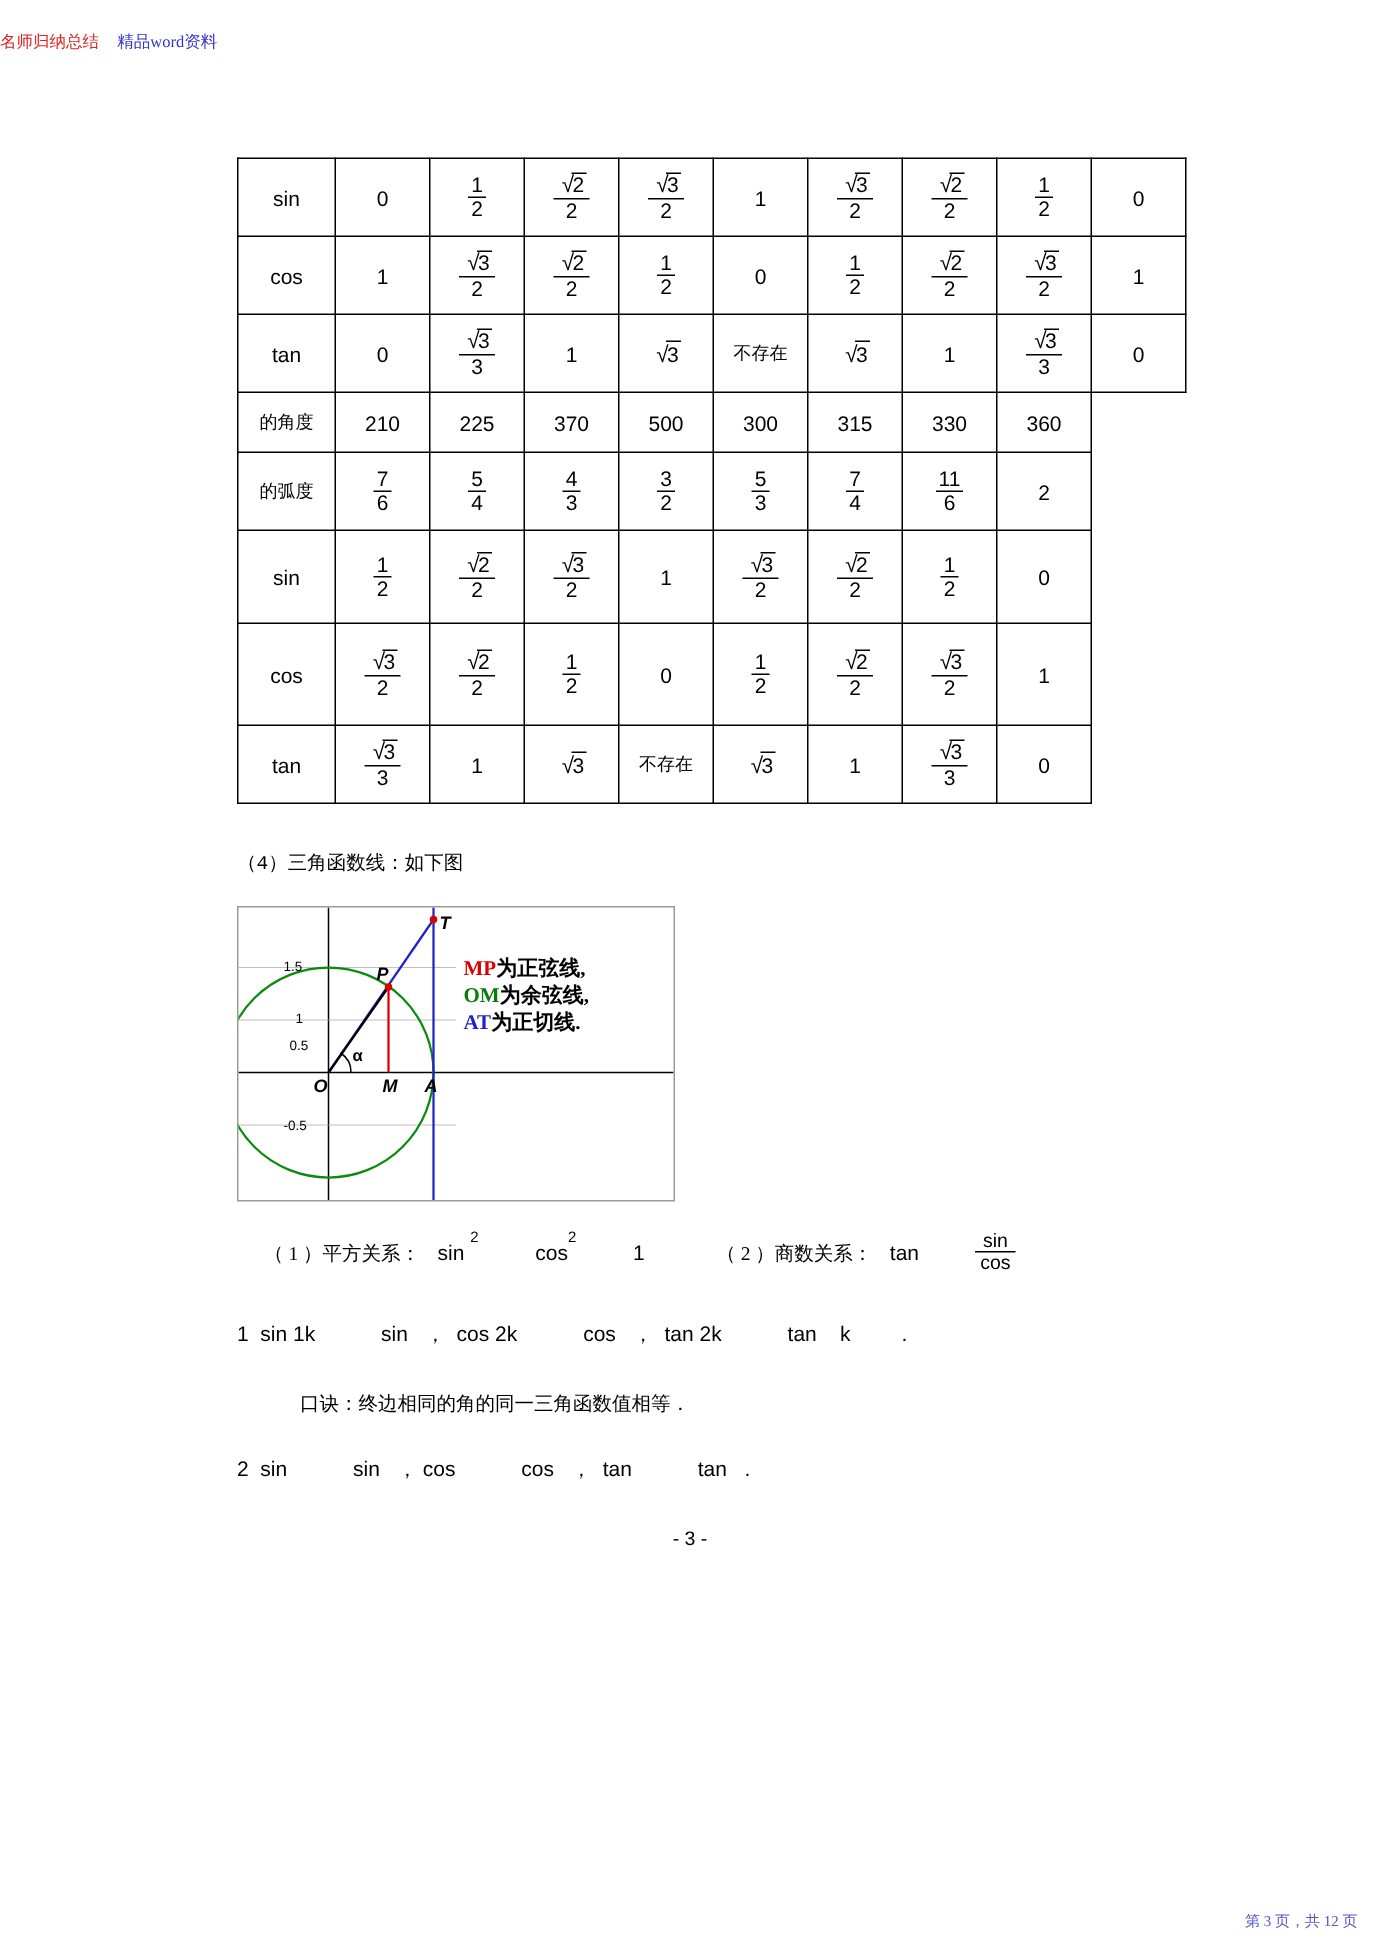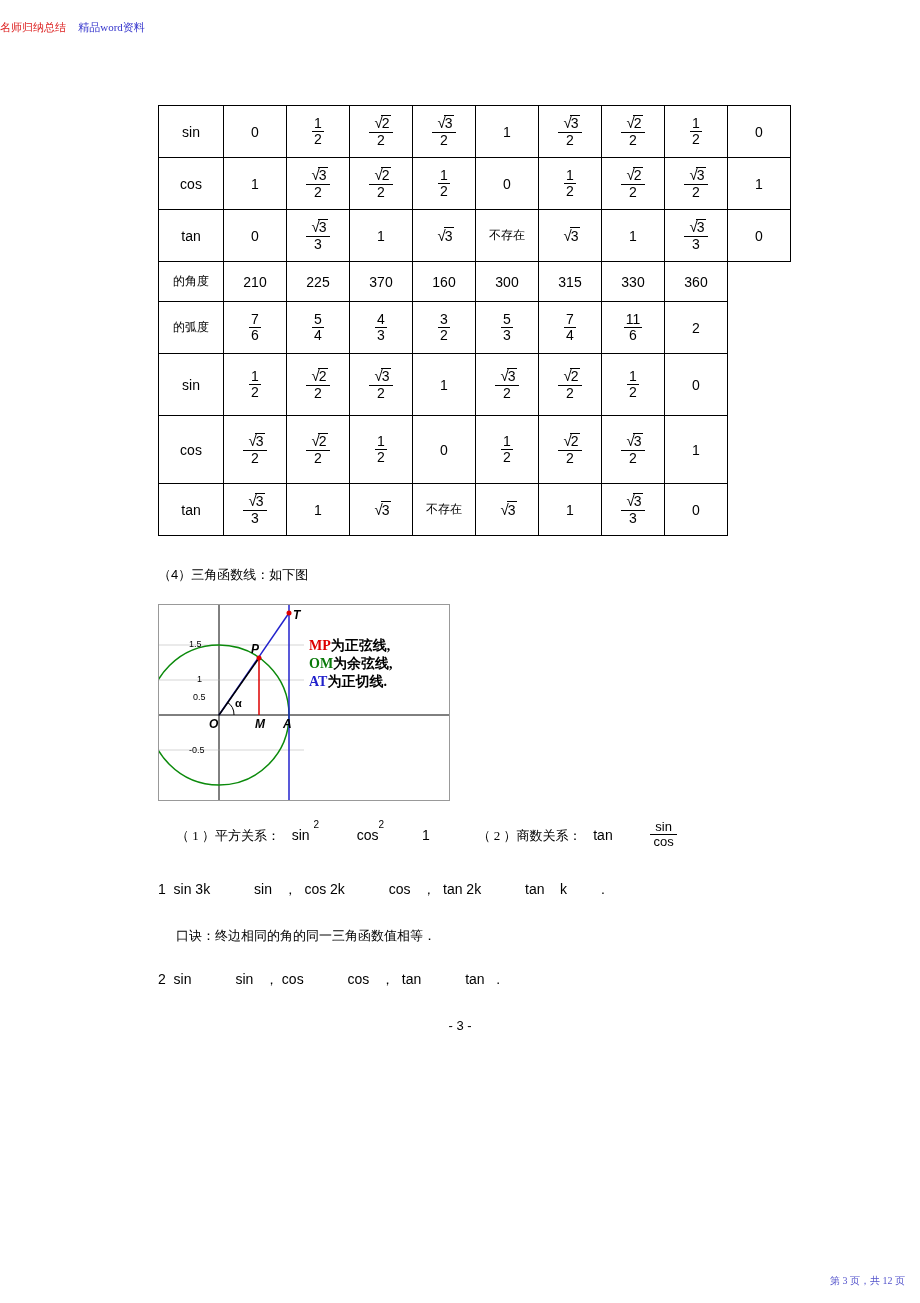--- a/index.html
+++ b/index.html
@@ -20,21 +20,21 @@
 .rc td{height:62px}
 .rd td{height:68px}
 .re td{height:52px}
 .frac{display:inline-block;vertical-align:middle;text-align:center;line-height:1.1}
 .frac .n{display:block;border-bottom:1px solid #000;padding:0 2px}
 .frac .d{display:block;padding:0 2px}
 .sqrt{position:relative;display:inline-block;padding-left:2px}
 .sqrt::before{content:"\221A";font-size:15px;position:relative;left:1px;top:0}
 .sqrt .rad{border-top:1px solid #000;display:inline-block;padding:0 1px;margin-left:-1px}
 .cn{font-family:Liberation Serif, serif;font-size:12px}
-.sect{margin:0 0 20px 0;font-size:13px;font-family:Liberation Sans, sans-serif}
+.sect{margin:0 0 20px 0;font-size:13px;font-family:Liberation Mono, monospace}
 .fig{width:290px;height:195px;border:1px solid #999;margin:0 0 20px 0;position:relative;background:#fff}
 .formula{font-family:Arial,"SimSun";font-size:14px;margin:0 0 24px 18px;line-height:2}
 .formula .cn{font-size:13px}
 .formula .sp{display:inline-block;width:30px}
 .formula .wsp{display:inline-block;width:40px}
 .inline-frac{display:inline-block;vertical-align:middle;text-align:center;line-height:1.1;font-size:13px;position:relative;top:-2px}
 .inline-frac .n{display:block;border-bottom:1px solid #000;padding:0 3px}
 .inline-frac .d{display:block;padding:0 3px}
 .pgnum{text-align:center;font-size:13px;margin-top:25px}
 .footer{position:absolute;bottom:15px;right:15px;font-size:10px;color:#55c;font-family:"SimSun"}
@@ -87,21 +87,21 @@
         <td><span class="sqrt"><span class="rad">3</span></span></td>
         <td>1</td>
         <td><span class="frac"><span class="n"><span class="sqrt"><span class="rad">3</span></span></span><span class="d">3</span></span></td>
         <td>0</td>
       </tr>
       <tr class="ra">
         <td class="cn">的角度</td>
         <td>210</td>
         <td>225</td>
         <td>370</td>
-        <td>160</td>
+        <td>500</td>
         <td>300</td>
         <td>315</td>
         <td>330</td>
         <td>360</td>
         <td style="border:none"></td>
       </tr>
       <tr class="rb">
         <td class="cn">的弧度</td>
         <td><span class="frac"><span class="n">7</span><span class="d">6</span></span></td>
         <td><span class="frac"><span class="n">5</span><span class="d">4</span></span></td>
@@ -202,33 +202,33 @@
       <span class="sp"></span>
       <span class="inline-frac">
         <span class="n">sin</span>
         <span class="d">cos</span>
       </span>
     </div>
 
 
     <div class="formula" style="margin-left:0">
       <span>1</span>&nbsp;
-      <span>sin  3k</span><span class="wsp"></span>
+      <span>sin  1k</span><span class="wsp"></span>
       <span>sin</span>&nbsp;&nbsp;
       <span class="cn">，</span>&nbsp;
       <span>cos 2k</span><span class="wsp"></span>
       <span>cos</span>&nbsp;&nbsp;
       <span class="cn">，</span>&nbsp;
       <span>tan 2k</span><span class="wsp"></span>
       <span>tan</span>&nbsp;&nbsp;&nbsp;
       <span>k</span><span class="sp"></span>
       <span>.</span>
     </div>
 
-    <div class="sect" style="margin-left:18px">口诀：终边相同的角的同一三角函数值相等．</div>
+    <div class="sect" style="margin-left:42px">口诀：终边相同的角的同一三角函数值相等．</div>
 
     <div class="formula" style="margin-left:0;margin-top:20px">
       <span>2</span>&nbsp;
       <span>sin</span><span class="wsp"></span>
       <span>sin</span>&nbsp;&nbsp;
       <span class="cn">，</span>
       <span>cos</span><span class="wsp"></span>
       <span>cos</span>&nbsp;&nbsp;
       <span class="cn">，</span>&nbsp;
       <span>tan</span><span class="wsp"></span>

